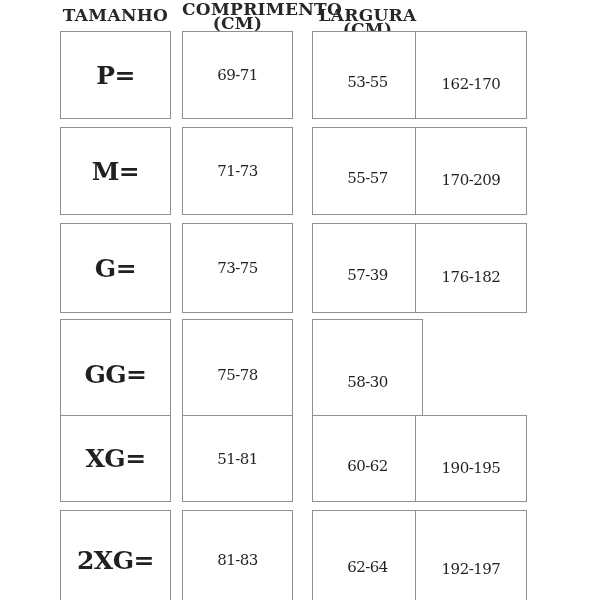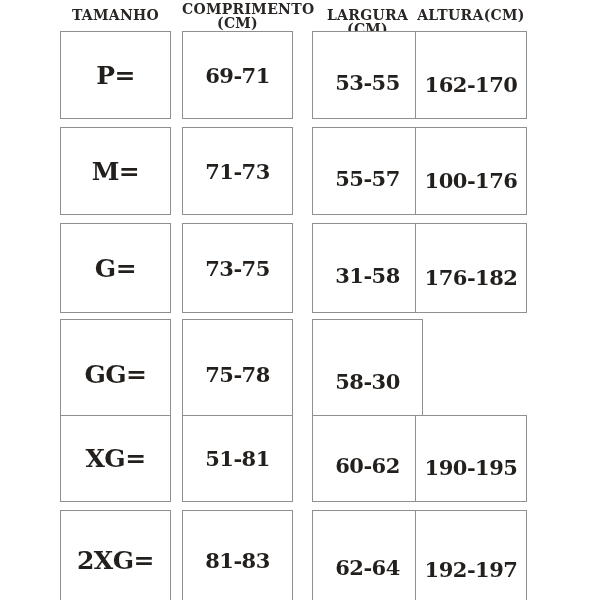--- a/index.html
+++ b/index.html
@@ -26,21 +26,21 @@
   .r1 { top: 127px; height: 88px; }
   .r2 { top: 223px; height: 90px; }
   .r3 { top: 319px; height: 111px; }
   .r4 { top: 415px; height: 87px; }
   .r5 { top: 510px; height: 100px; }
   .hdr {
     position: absolute;
     top: 8px;
     text-align: center;
     font-weight: bold;
-    font-size: 14px;
+    font-size: 17px;
     letter-spacing: 0.3px;
     line-height: 14px;
     color: #2a2624;
   }
   .hdr.two-line {
     top: 2px;
   }
   .cell {
     position: absolute;
     box-sizing: border-box;
@@ -49,37 +49,36 @@
     display: flex;
     align-items: center;
     justify-content: center;
   }
   .size-label {
     font-weight: bold;
     font-size: 25px;
     letter-spacing: -0.5px;
   }
   .val {
-    font-weight: bold;
-    font-size: 21px;
+    font-weight: normal;
+    font-size: 15px;
     letter-spacing: -0.5px;
     position: relative;
   }
   .c3 .val { top: 7px; text-align: center; }
   .c4 .val { top: 9px; }
 </style>
 </head>
 <body>
 
 <div class="canvas">
 
   <div class="hdr c1">TAMANHO</div>
   <div class="hdr c2 two-line">COMPRIMENTO (CM)</div>
   <div class="hdr c3">LARGURA (CM)</div>
-  <div class="hdr c4">ALTURA(CM)</div>
 
   <div class="cell c1 r0">
     <span class="size-label">P=</span>
   </div>
   <div class="cell c2 r0">
     <span class="val">69-71</span>
   </div>
   <div class="cell c3 r0">
     <span class="val">53-55</span>
   </div>
@@ -90,31 +89,31 @@
   <div class="cell c1 r1">
     <span class="size-label">M=</span>
   </div>
   <div class="cell c2 r1">
     <span class="val">71-73</span>
   </div>
   <div class="cell c3 r1">
     <span class="val">55-57</span>
   </div>
   <div class="cell c4 r1">
-    <span class="val">100-176</span>
+    <span class="val">170-209</span>
   </div>
 
   <div class="cell c1 r2">
     <span class="size-label">G=</span>
   </div>
   <div class="cell c2 r2">
     <span class="val">73-75</span>
   </div>
   <div class="cell c3 r2">
-    <span class="val">31-58</span>
+    <span class="val">57-39</span>
   </div>
   <div class="cell c4 r2">
     <span class="val">176-182</span>
   </div>
 
   <div class="cell c1 r3">
     <span class="size-label">GG=</span>
   </div>
   <div class="cell c2 r3">
     <span class="val">75-78</span>

